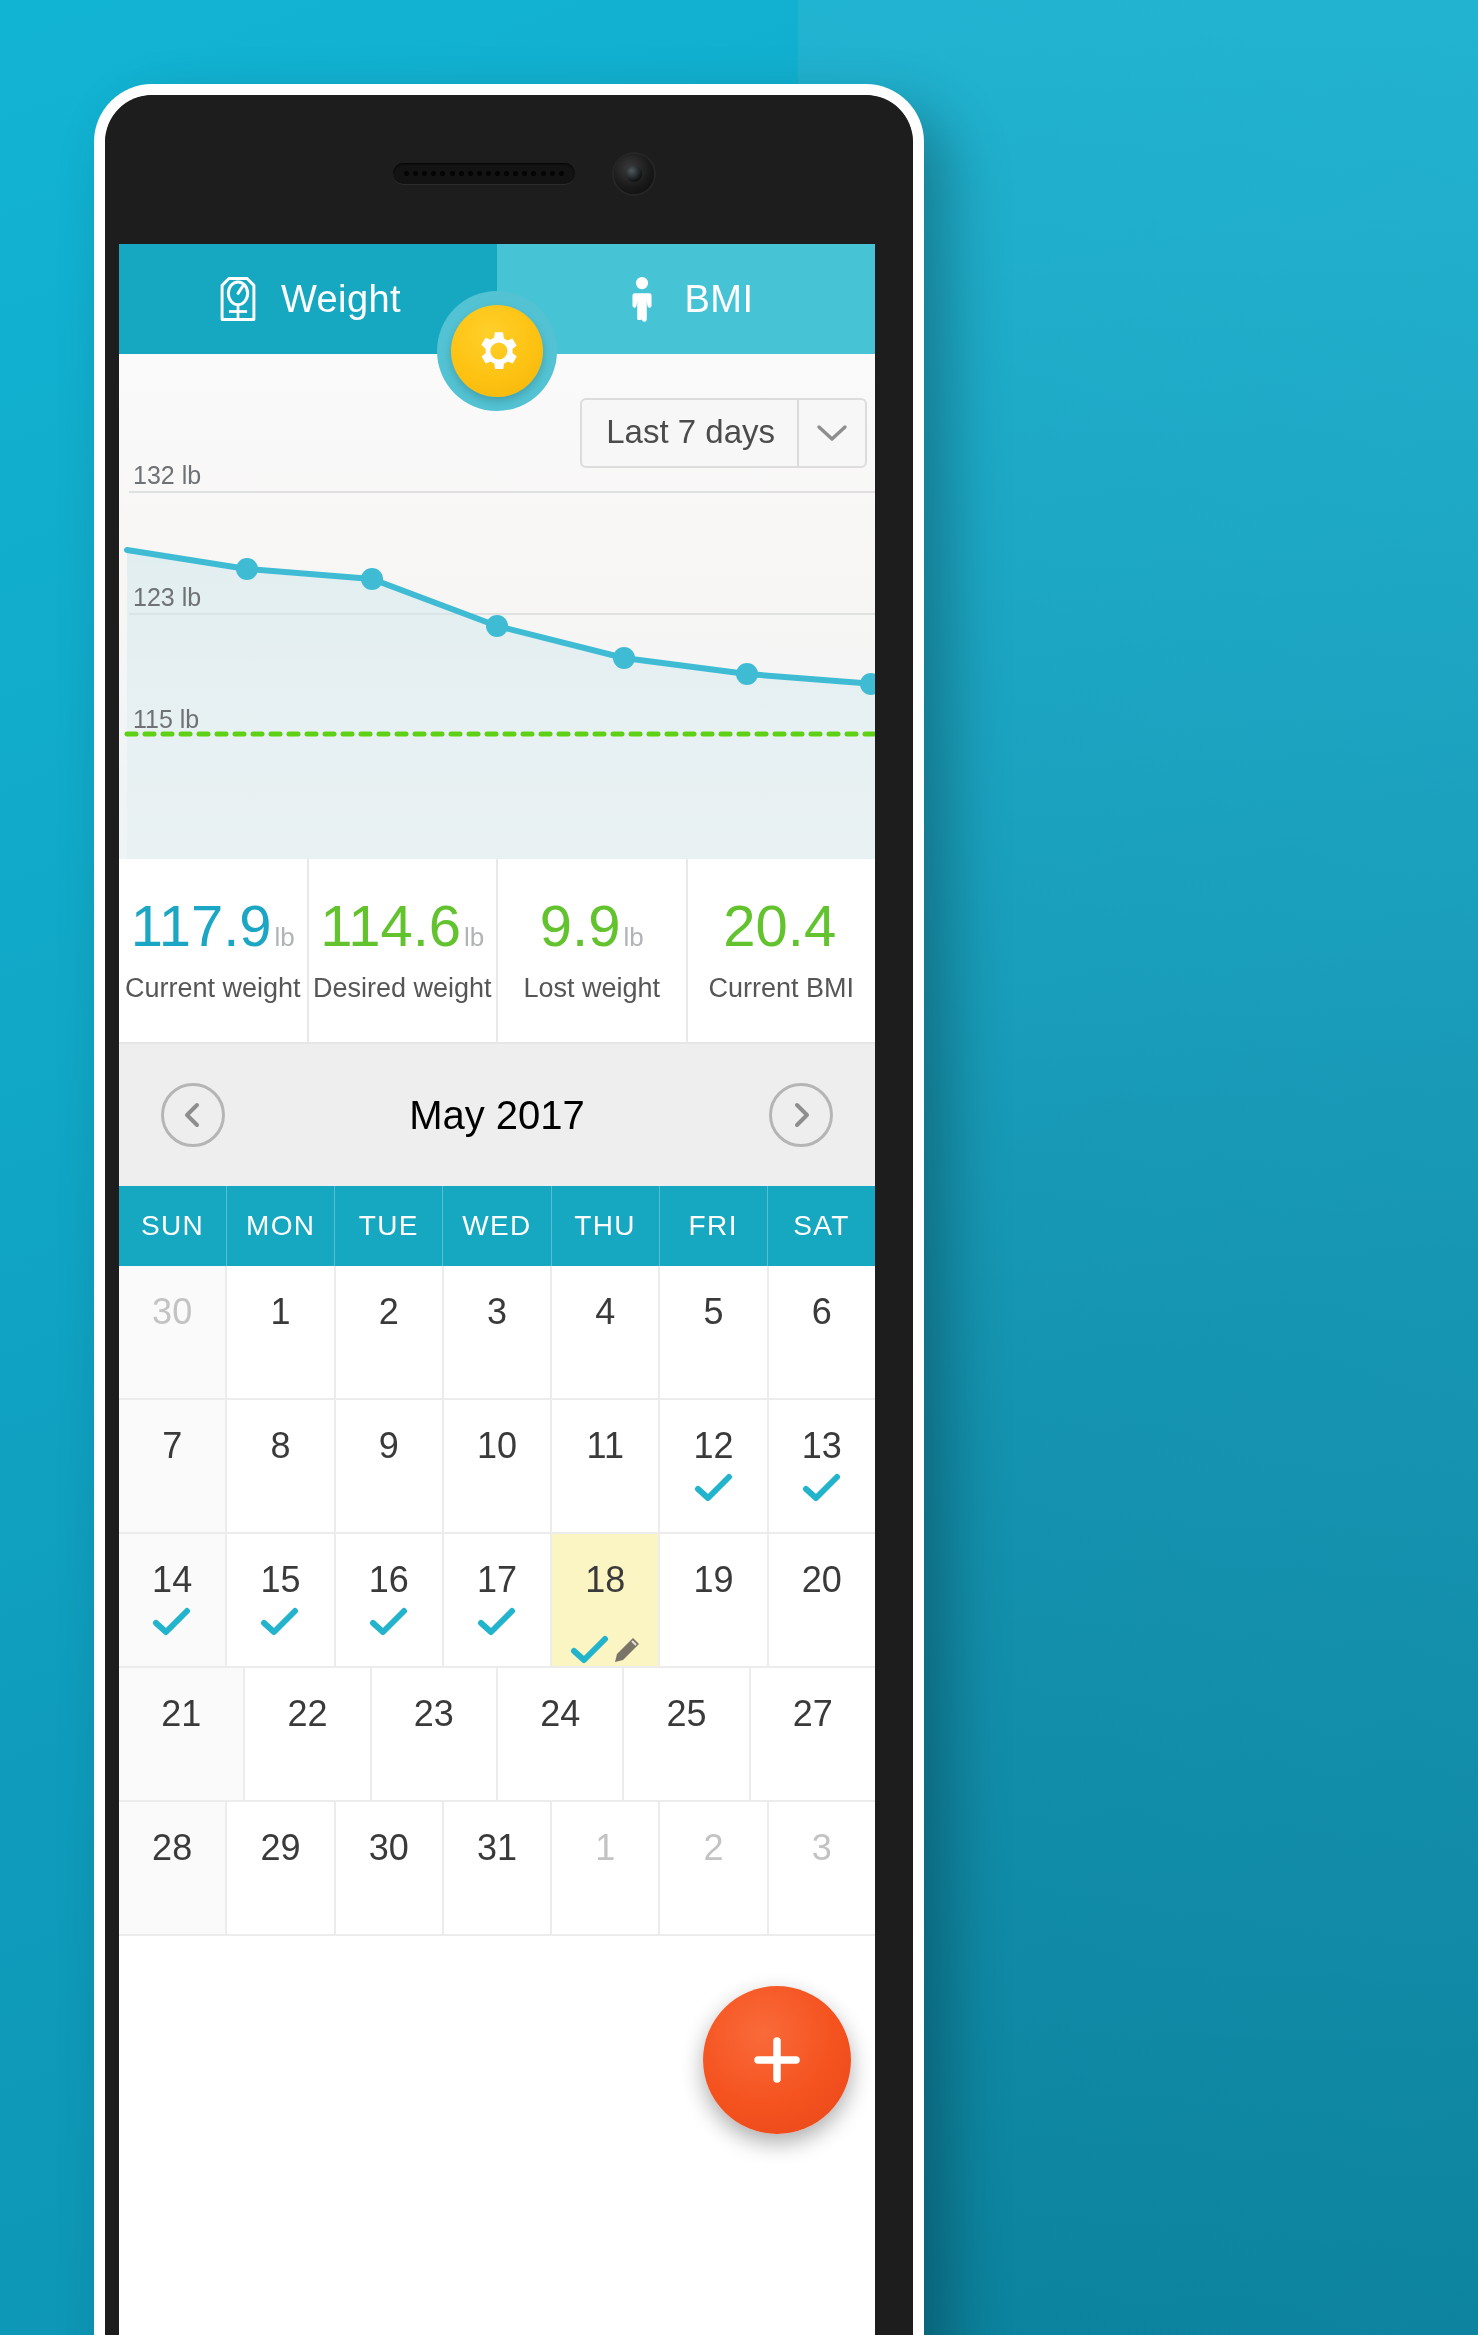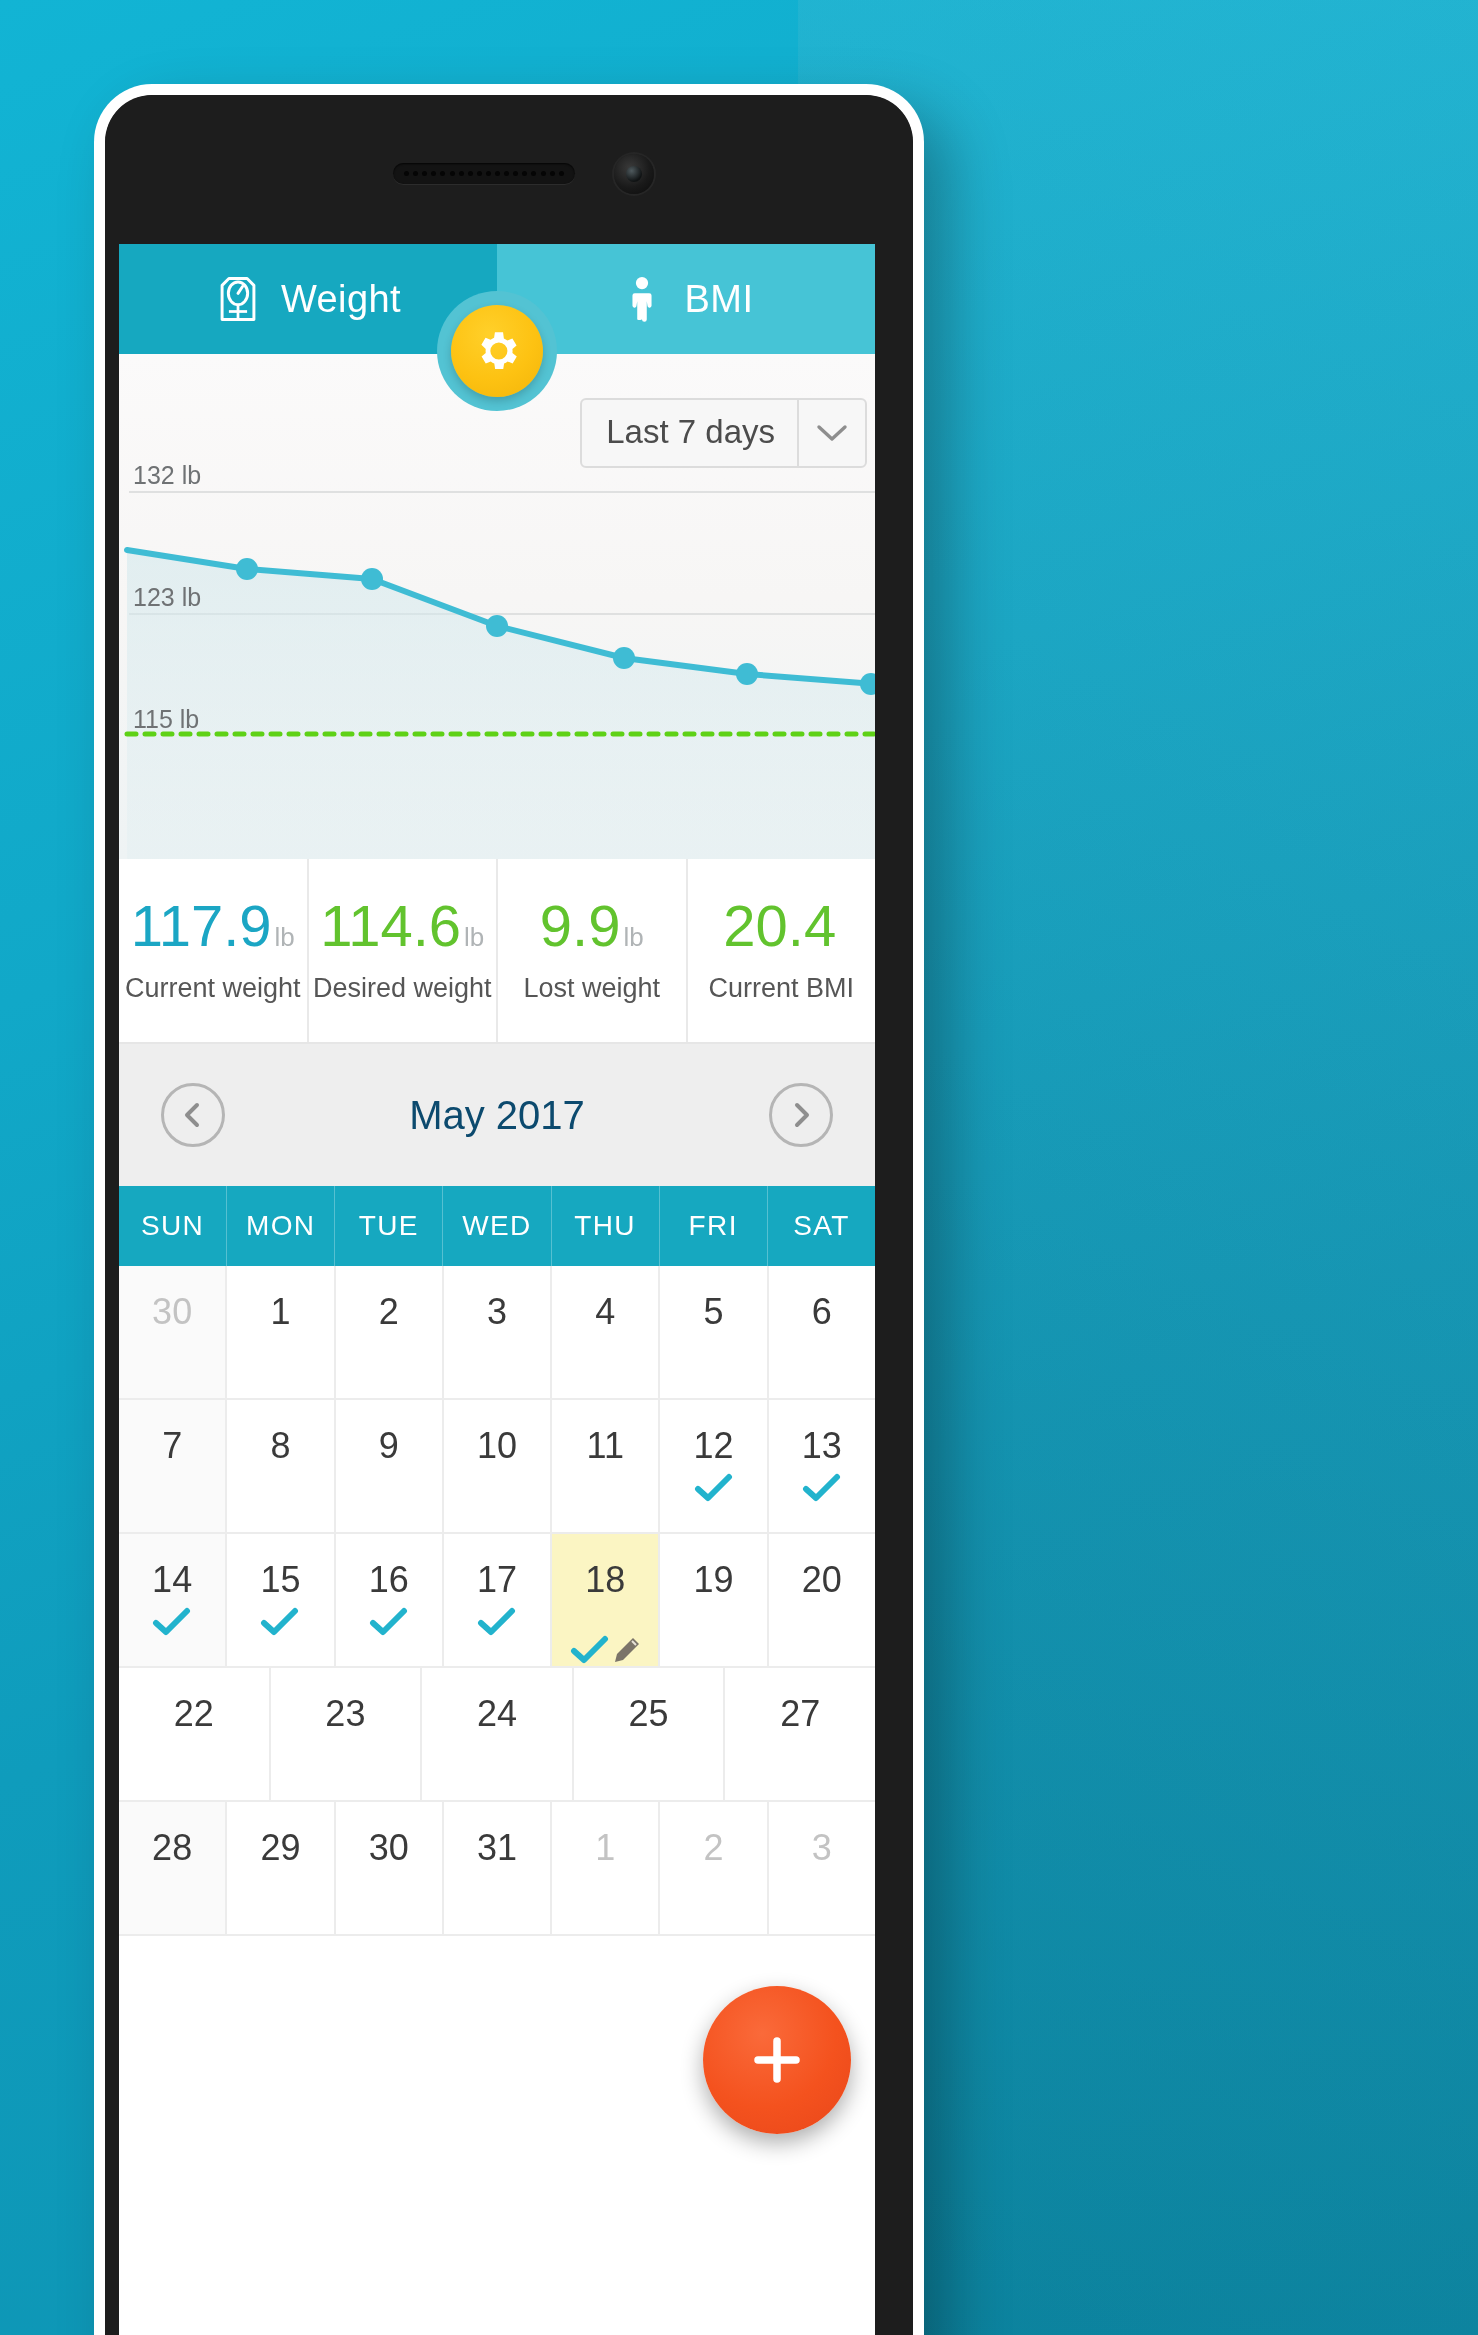--- a/index.html
+++ b/index.html
@@ -113,21 +113,21 @@
           border-right: 2px solid #e9e9e9; }
   .stat:last-child { border-right: none; }
   .stat-value { font-size: 58px; line-height: 1; font-weight: 400; display: flex; align-items: baseline; }
   .stat-unit { font-size: 26px; color: #b0b4b6; margin-left: 3px; }
   .stat-label { font-size: 27px; color: #565656; margin-top: 18px; }
   
   #monthnav { height: 142px; background: #eeeeee; display: flex; align-items: center;
               justify-content: space-between; padding: 0 42px; }
   .nav-circle { width: 64px; height: 64px; border: 3px solid #b5b5b5; border-radius: 50%;
                 display: flex; align-items: center; justify-content: center; }
-  #month-title { font-size: 40px; color: #0c4a6e; text-align: center; }
+  #month-title { font-size: 40px; color: #000000; text-align: center; }
   
   #cal-head { display: flex; background: #16a8c0; height: 80px; }
   .cal-head-cell { flex: 1; display:flex; align-items:center; justify-content:center;
                    color:#fff; font-size: 28px; letter-spacing: 1.4px;
                    border-right: 1px solid rgba(255,255,255,0.28); }
   .cal-head-cell:last-child { border-right: none; }
   .cal-row { display: flex; height: 134px; border-bottom: 2px solid #ececec; }
   .cal-cell { flex: 1; border-right: 2px solid #ececec; position: relative;
               display: flex; flex-direction: column; align-items: center; padding-top: 28px; background: #fff; }
   .cal-cell:last-child { border-right: none; }
@@ -420,20 +420,24 @@
           <div class="cal-cell">
             <div class="cal-num">19</div>
             <div class="marks"></div>
           </div>
           <div class="cal-cell">
             <div class="cal-num">20</div>
             <div class="marks"></div>
           </div>
         </div>
         <div class="cal-row">
+          <div class="cal-cell sunday">
+            <div class="cal-num">21</div>
+            <div class="marks"></div>
+          </div>
           <div class="cal-cell">
             <div class="cal-num">22</div>
             <div class="marks"></div>
           </div>
           <div class="cal-cell">
             <div class="cal-num">23</div>
             <div class="marks"></div>
           </div>
           <div class="cal-cell">
             <div class="cal-num">24</div>

